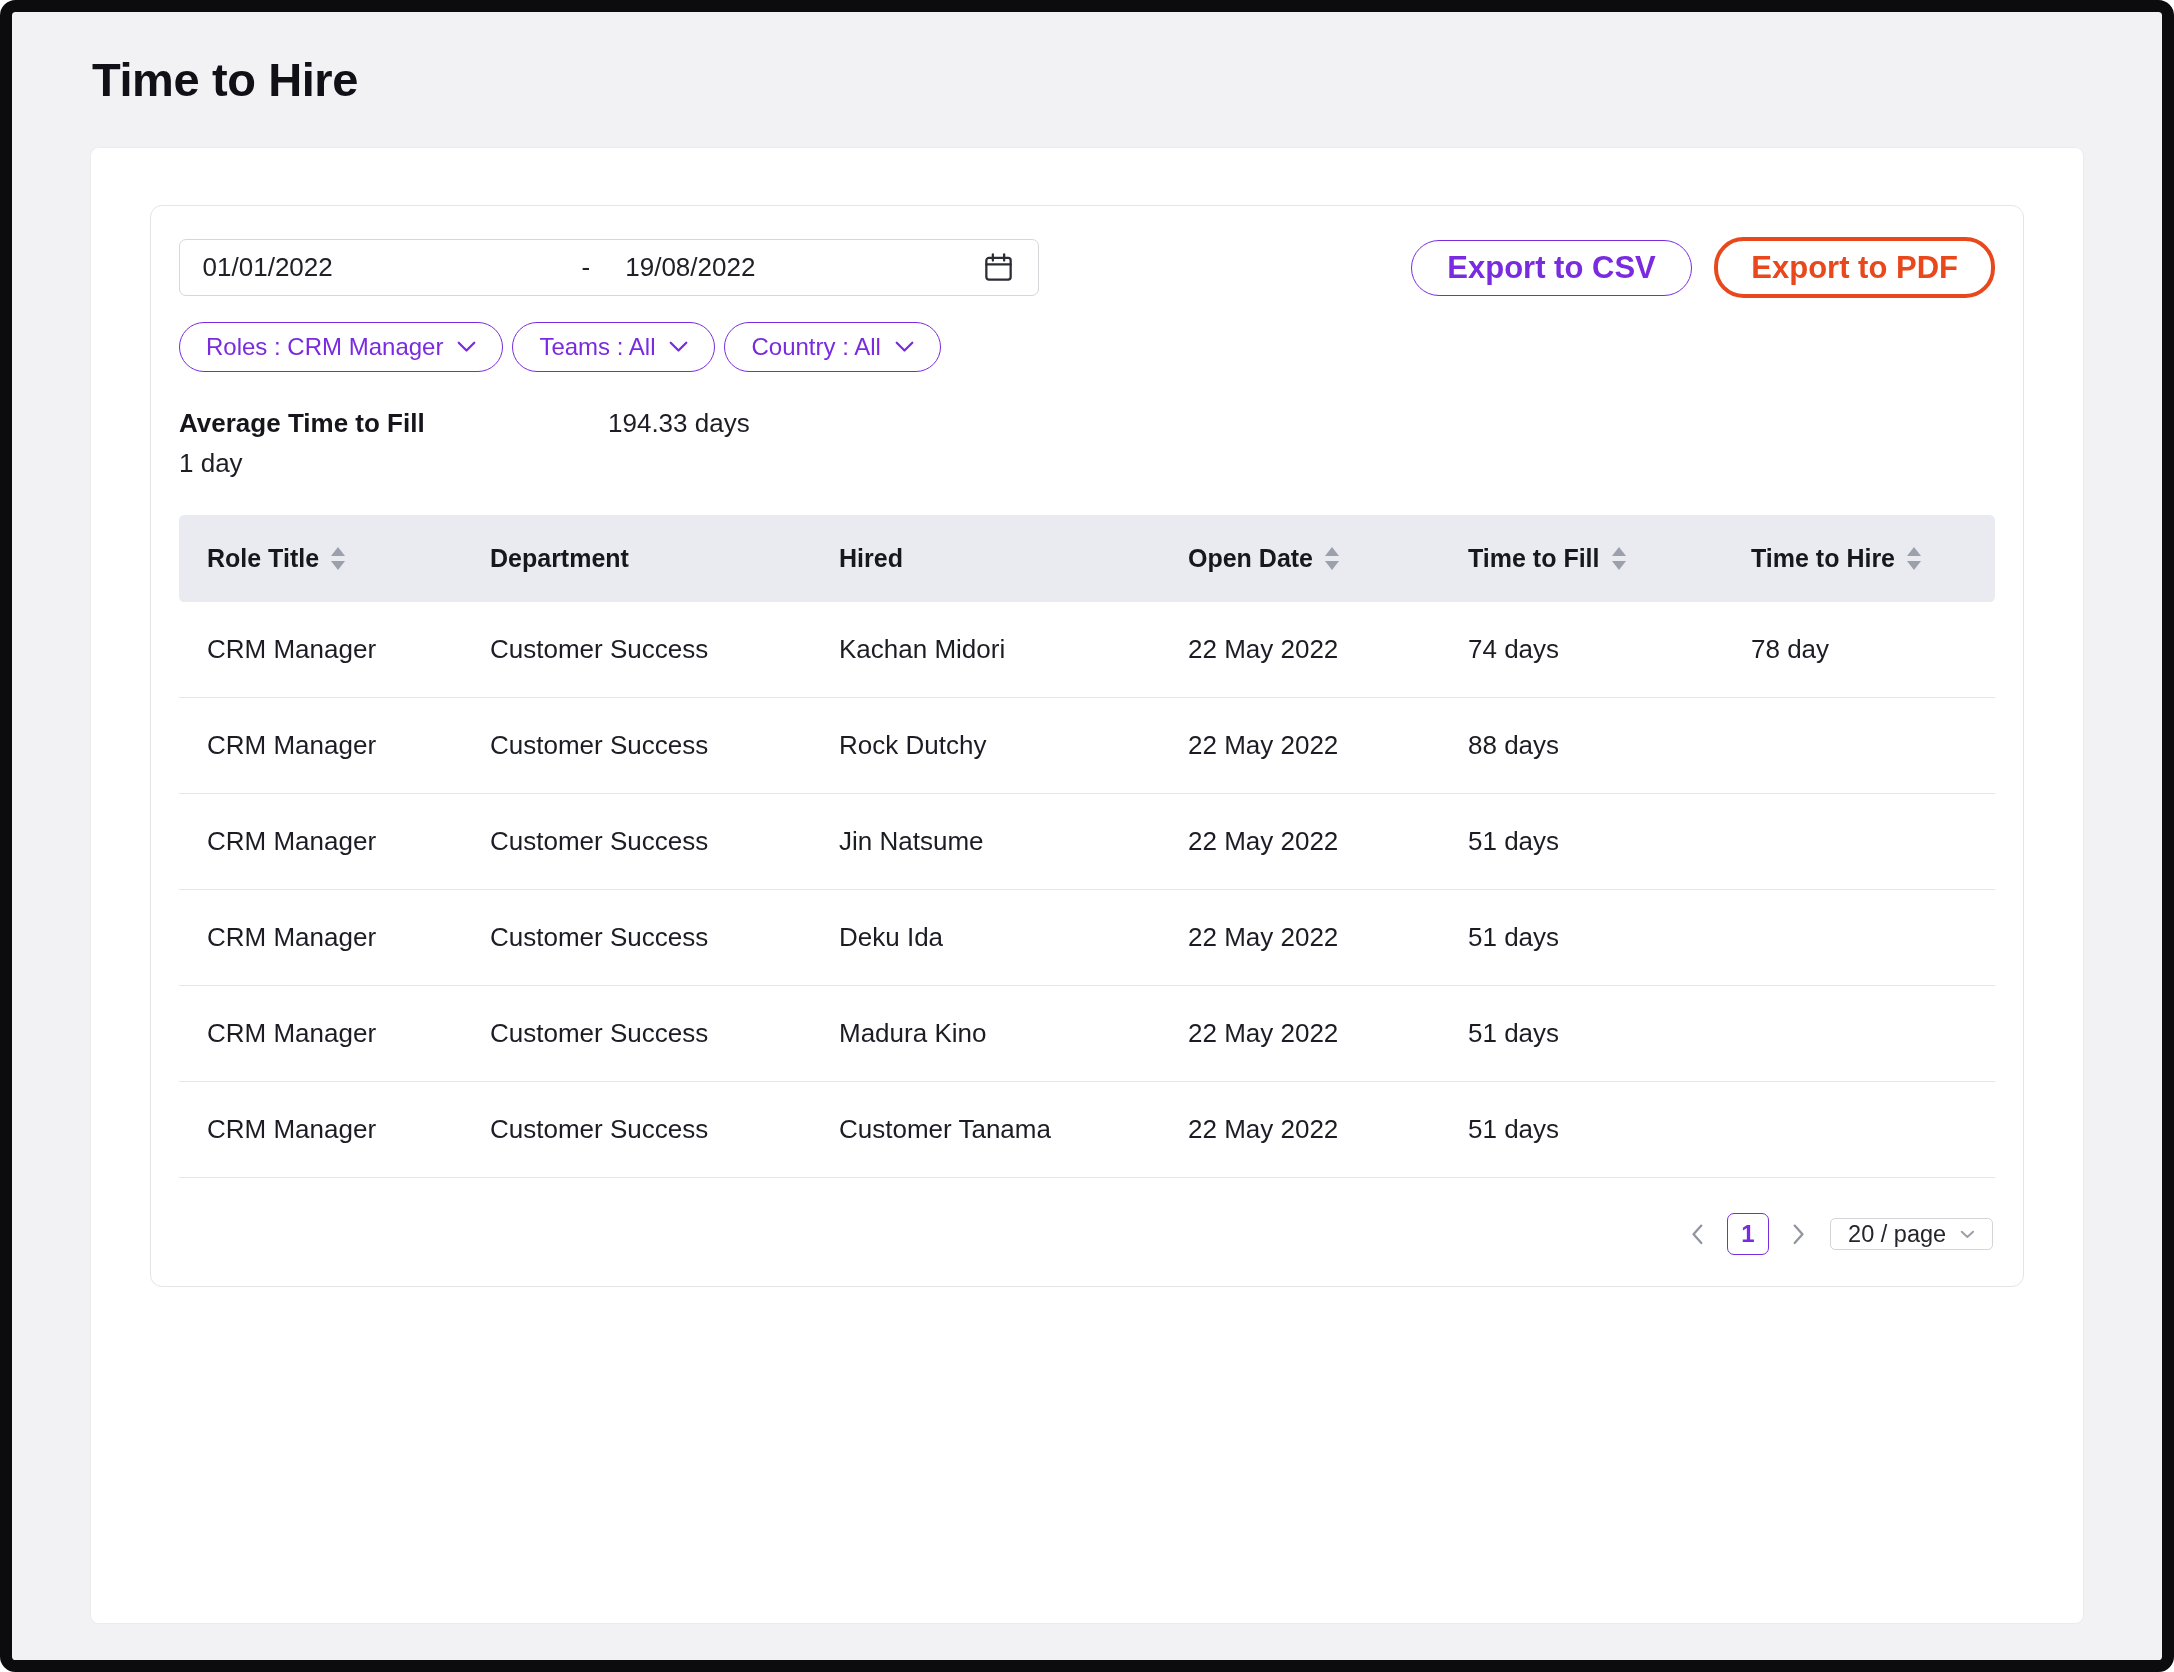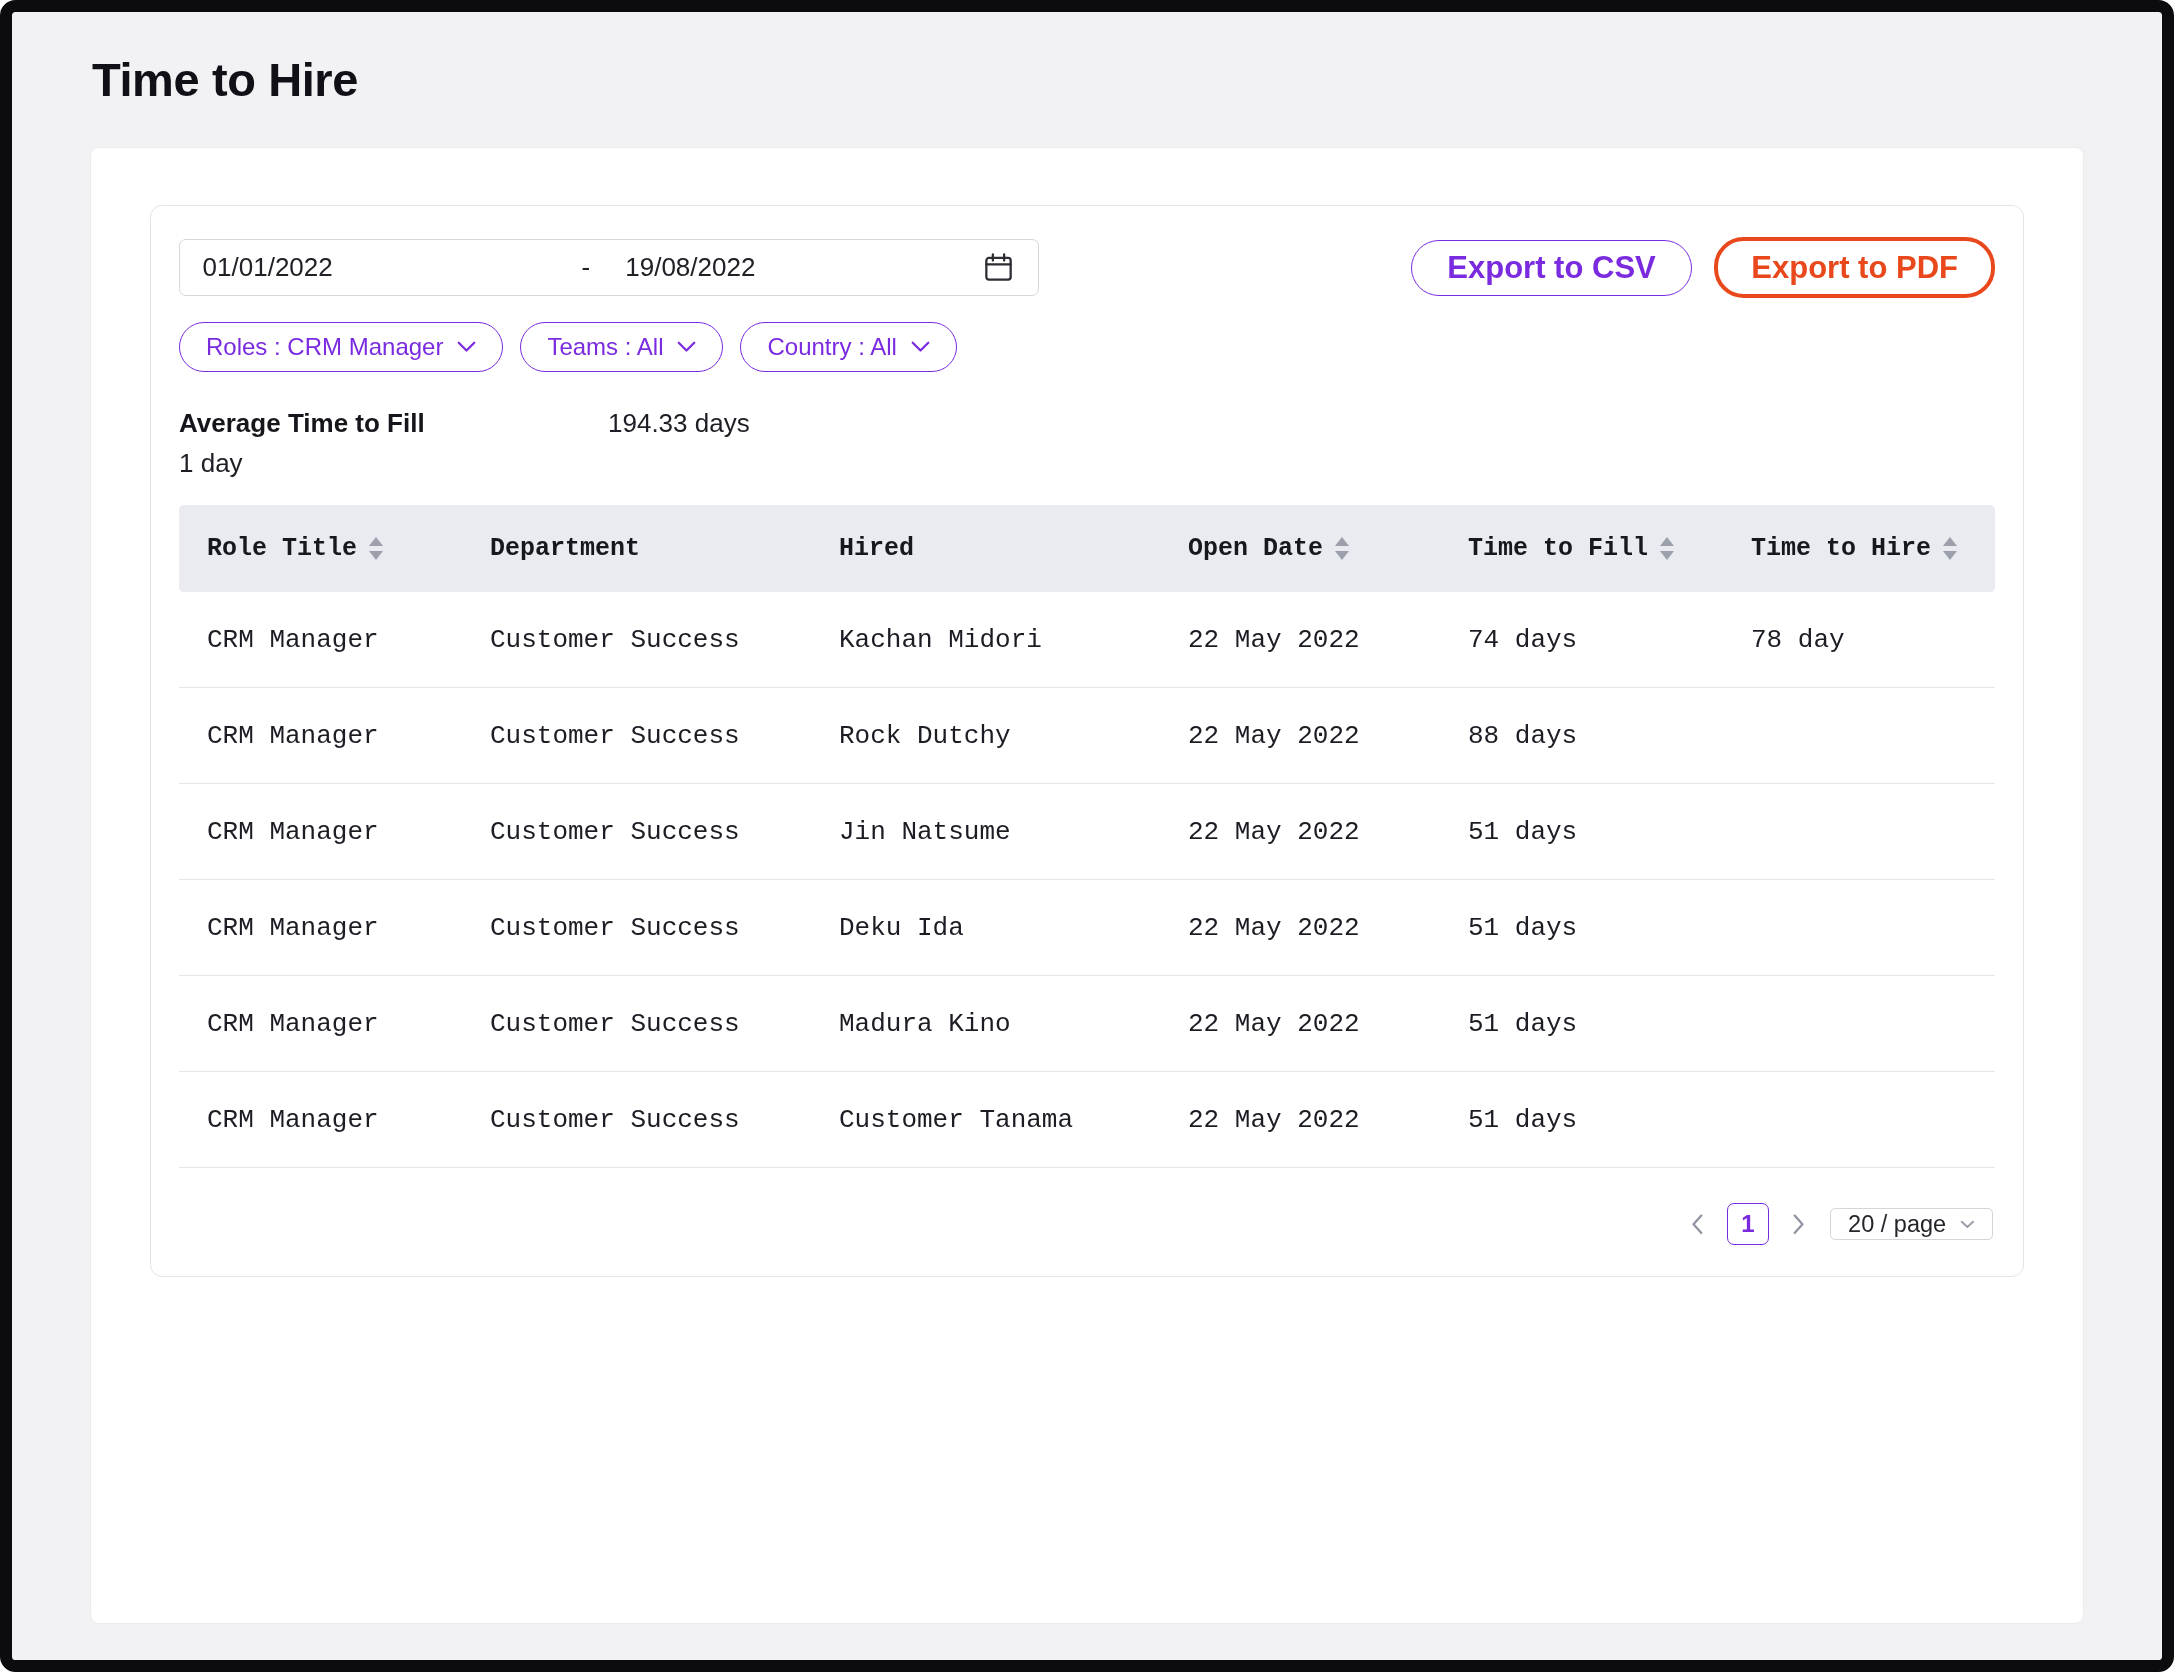--- a/index.html
+++ b/index.html
@@ -41,33 +41,33 @@
   .cal{margin-left:auto;display:flex;}
   .toolbar-spacer{flex:1;}
   .btn{
     height:56px;display:inline-flex;align-items:center;justify-content:center;
     padding:0 35px;border-radius:29.5px;background:#fff;font-size:31px;font-weight:600;
     cursor:pointer;white-space:nowrap;
   }
   .btn-csv{border:1.7px solid var(--accent);color:var(--accent);margin-right:22.6px;}
   .btn-pdf{border:4.3px solid var(--highlight);color:var(--highlight);height:61px;padding:0 33px;}
   
-  .filters{display:flex;gap:17px;margin-top:24px;align-items:center;}
+  .filters{display:flex;gap:9px;margin-top:24px;align-items:center;}
   .pill{
     height:50px;display:inline-flex;align-items:center;gap:14px;
     border:1.3px solid var(--accent);border-radius:25px;padding:0 26px;
     color:var(--accent);font-size:24px;background:#fff;cursor:pointer;white-space:nowrap;
   }
   
   .stats{margin-top:31px;}
   .stat-row{display:grid;grid-template-columns:429px auto;line-height:40px;font-size:26px;}
   .stat-label{font-weight:700;color:#15151b;}
   .stat-value{color:#1d1d25;}
   
-  .table{margin-top:22px;font-family:Liberation Mono, monospace;}
+  .table{margin-top:32px;}
   .trow{display:grid;grid-template-columns:283px 349px 349px 280px 283px 1fr;padding:0 28px;align-items:center;}
   .thead{height:87px;background:var(--header-bg);border-radius:5.2px;font-weight:700;font-size:25px;color:#17171e;}
   .th{display:flex;align-items:center;}
   .sort{display:inline-flex;flex-direction:column;gap:4.3px;margin-left:12px;}
   .sort .up{width:0;height:0;border-left:7.8px solid transparent;border-right:7.8px solid transparent;border-bottom:9.6px solid #9ba0aa;}
   .sort .down{width:0;height:0;border-left:7.8px solid transparent;border-right:7.8px solid transparent;border-top:9.6px solid #9ba0aa;}
   .tbody .trow{height:96px;border-bottom:0.9px solid var(--line);font-size:26px;color:#1c1c24;}
   
   .pagination{display:flex;align-items:center;justify-content:flex-end;gap:17.4px;margin-top:35px;padding-right:1.7px;}
   .pg-arrow{display:flex;align-items:center;justify-content:center;width:26px;height:40px;cursor:pointer;}

